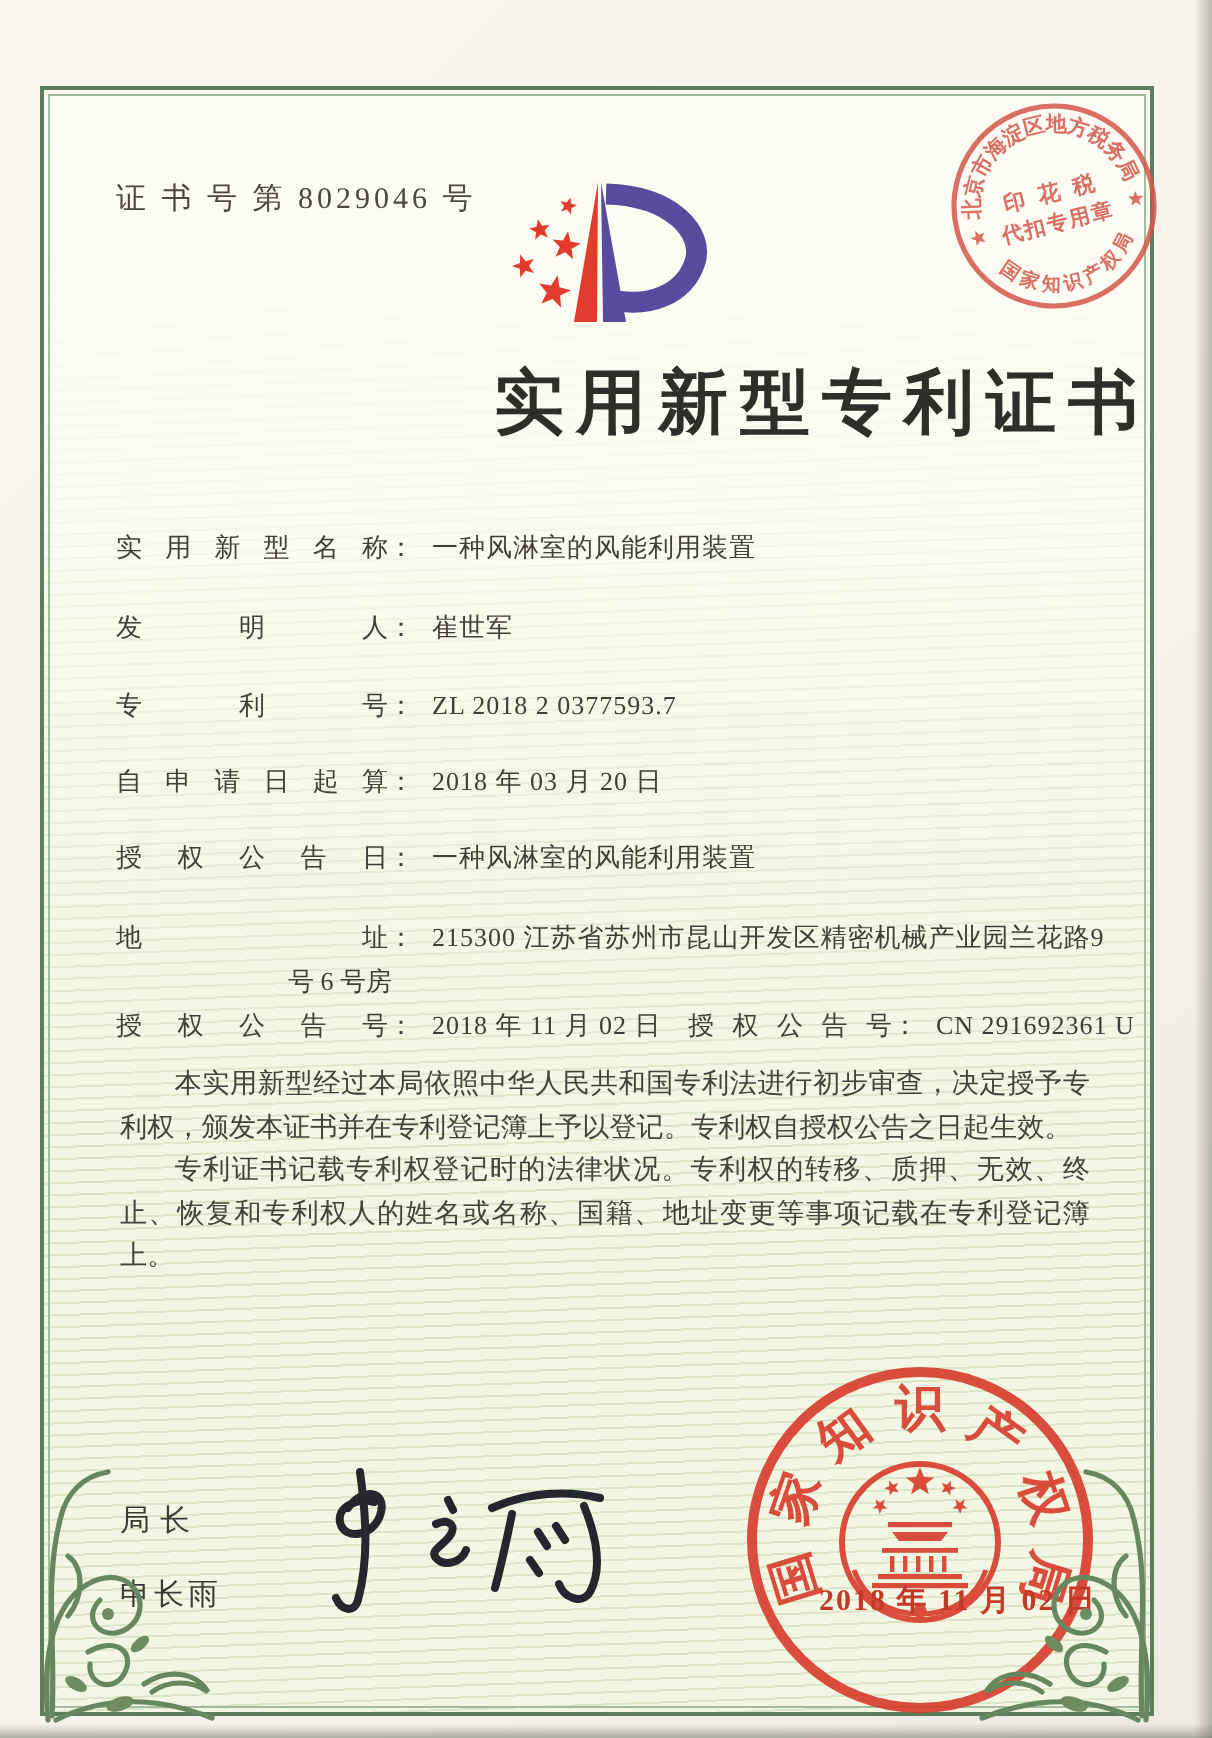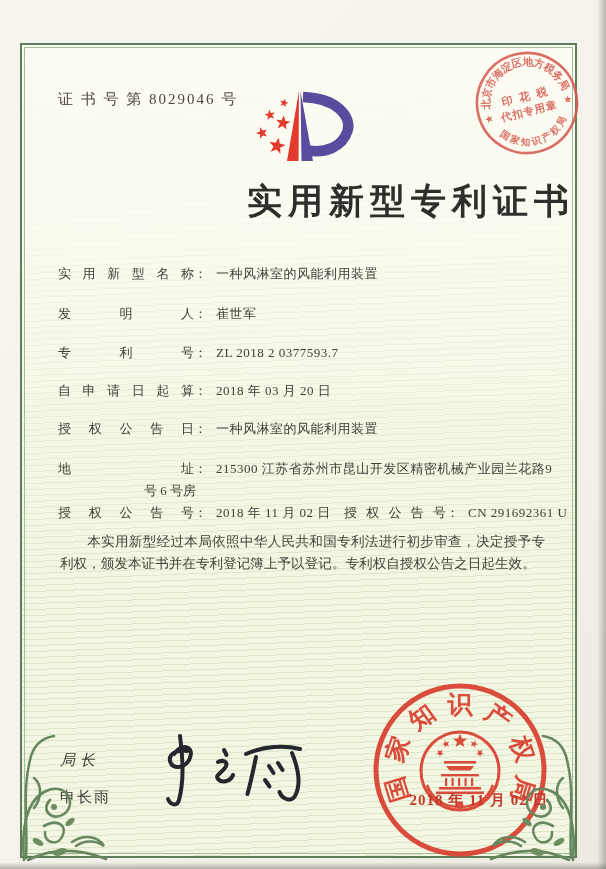--- a/index.html
+++ b/index.html
@@ -31,21 +31,21 @@
   .row{position:absolute;left:36px;font-size:13px;color:#403e37;white-space:nowrap;}
   .lbl{display:inline-block;width:136px;text-align:justify;text-align-last:justify;}
   .lbl2{display:inline-block;width:102px;text-align:justify;text-align-last:justify;}
   .colon{margin-right:9px;}
   .val{letter-spacing:.5px;}
   .addr2{margin-left:86px;margin-top:4px;}
   .body-text{position:absolute;left:38px;right:30px;top:486px;
     font-size:13.6px;line-height:21.6px;color:#44423b;text-align:justify;}
   .body-text p{margin:0;text-indent:2em;}
   .signer{position:absolute;left:38px;font-size:15px;color:#3c3a34;}
-  .signer.t1{top:706px;letter-spacing:5px;font-style:italic;}
+  .signer.t1{top:706px;letter-spacing:5px;}
   .signer.t2{top:743px;letter-spacing:2px;}
   .seal-date{position:absolute;left:352px;top:746px;width:210px;text-align:center;
     font-size:15px;font-weight:bold;color:#c2392a;letter-spacing:1px;}
   .footer{position:absolute;left:0;top:789px;width:100%;text-align:center;
     font-size:12px;letter-spacing:2px;color:#56544c;}
   svg{overflow:visible;}
 </style>
 </head>
 <body>
 
@@ -118,20 +118,21 @@
     </div>
     <div class="row" style="top:459px">
       <span class="lbl">授权公告号</span><span class="colon">：</span><span class="val">2018 年 11 月 02 日</span>
       <span style="position:absolute;left:286px">
         <span class="lbl2">授权公告号</span><span class="colon">：</span><span class="val">CN 291692361 U</span>
       </span>
     </div>
 
     <div class="body-text">
       <p>本实用新型经过本局依照中华人民共和国专利法进行初步审查，决定授予专利权，颁发本证书并在专利登记簿上予以登记。专利权自授权公告之日起生效。</p>
+      <p>专利证书记载专利权登记时的法律状况。专利权的转移、质押、无效、终止、恢复和专利权人的姓名或名称、国籍、地址变更等事项记载在专利登记簿上。</p>
     </div>
 
     <div class="signer t1">局长</div>
     <div class="signer t2">申长雨</div>
 
     <svg viewBox="0 0 160 80" style="position:absolute;left:130px;top:685px;width:160px;height:80px">
       <g stroke="#26262e" stroke-width="4" fill="none" stroke-linecap="round" stroke-linejoin="round">
         <path d="M22 24 C30 13 41 16 38.5 26 C36 38 20 41 18 31 C16.5 23 27 19 35 21"></path>
         <path d="M28 6 C30.5 24 33 48 27 70 C25 77 18.5 75 16 69"></path>
         <path d="M72 20 l2.5 5"></path>

